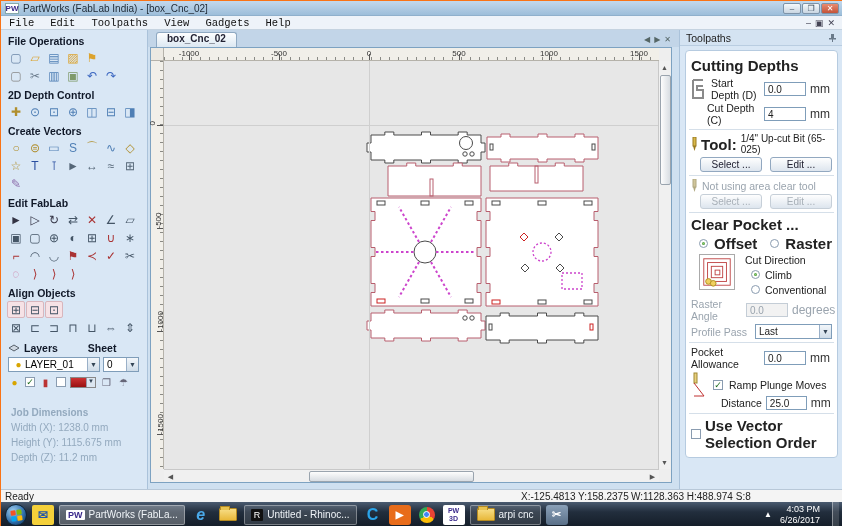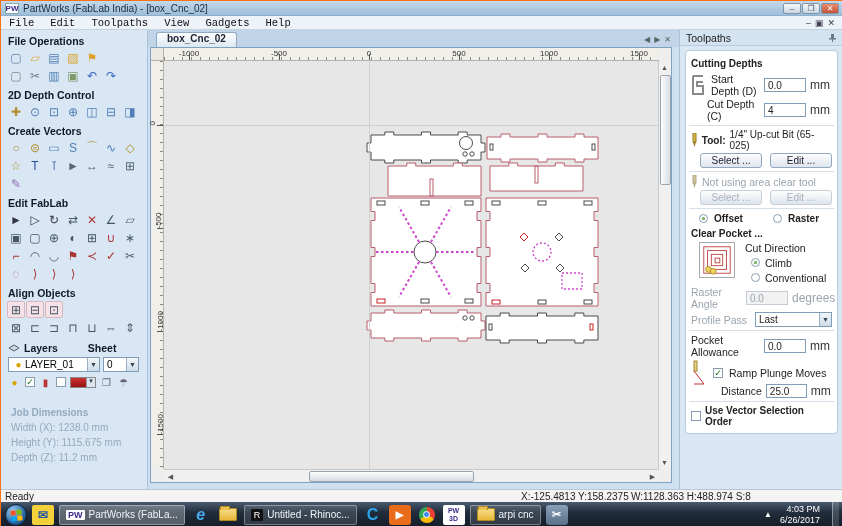--- a/index.html
+++ b/index.html
@@ -63,21 +63,21 @@
   .vscroll{position:absolute;right:0;top:13px;width:13px;height:408px;background:#f0f0f0;border-left:1px solid #c8c8c8}
   .hscroll{position:absolute;left:13px;bottom:0;width:495px;height:13px;background:#f0f0f0;border-top:1px solid #c8c8c8}
   .sarrow{position:absolute;width:13px;height:13px;font-size:7px;color:#555;display:flex;align-items:center;justify-content:center}
   .hthumb{position:absolute;left:145px;top:1px;width:165px;height:11px;background:linear-gradient(#fdfdfd,#d8dde2);border:1px solid #9aa4ae;border-radius:2px}
   .vthumb{position:absolute;top:14px;left:1px;height:110px;width:11px;background:linear-gradient(90deg,#fdfdfd,#d8dde2);border:1px solid #9aa4ae;border-radius:2px}
 
   
   .tp-card{background:#fff;border:1px solid #b6cbe0;border-radius:4px;margin:4px 5px 0 5px;padding:4px 5px;font-size:10.5px;color:#222}
   .tp-title-card{display:flex;align-items:center;gap:8px;height:24px;font-weight:bold;font-size:11px}
   .row{display:flex;align-items:center;gap:4px;margin:2px 0;min-height:13px}
-  .row b{font-size:10px}
+  .row b{font-size:15px}
   .grow{flex:1}
   .inp{width:42px;height:14px;border:1px solid #7f9db9;background:#fff;font-size:10px;padding:0 3px;display:flex;align-items:center}
   .inp.dis{background:#f2f2f2;border-color:#c4cdd6;color:#9aa4ae}
   .unit{font-size:12px;color:#333;width:22px}
   .btn{border:1px solid #92a8c0;border-radius:3px;background:linear-gradient(#fefefe,#dde5ee);font-size:10px;padding:1px 0;width:62px;text-align:center;color:#223}
   .btn.dis{color:#a8b0b8;border-color:#c6cfd8}
   .hr{border-top:1px solid #d5dfe9;margin:3px -2px}
   .cb{width:10px;height:10px;border:1px solid #8a9cb0;background:#fff;display:inline-flex;align-items:center;justify-content:center;font-size:9px;color:#1c6b1c;flex:none}
   .radio{width:9px;height:9px;border-radius:50%;border:1px solid #8a9cb0;background:#fff;display:inline-block;position:relative;flex:none}
   .radio.sel::after{content:"";position:absolute;inset:2px;border-radius:50%;background:radial-gradient(#8fd06a,#2f7d2f)}
@@ -419,30 +419,30 @@
             <rect x="2" y="0" width="3" height="8" fill="#cfc49a" stroke="#b0a880"></rect>
             <path d="M2,8 L3.5,13 L5,8 Z" fill="#b0a880"></path>
           </svg>
         <span>Not using area clear tool</span>
       </div>
       <div class="row" style="justify-content:flex-end;gap:8px">
         <span class="btn dis">Select ...</span>
         <span class="btn dis">Edit ...</span>
       </div>
       <div class="hr"></div>
+      <div class="row">
+          <b>Clear Pocket ...</b>
+        </div>
       <div class="row" style="gap:6px;padding-left:8px">
         <span class="radio sel"></span>
         <b>Offset</b>
         <span style="width:18px"></span>
         <span class="radio"></span>
         <b>Raster</b>
       </div>
-      <div class="row">
-          <b>Clear Pocket ...</b>
-        </div>
       <div class="row" style="align-items:flex-start;gap:10px;padding-left:8px">
         <svg class="offimg" viewBox="0 0 36 36">
             <rect x="4" y="4" width="28" height="28" fill="none" stroke="#c04848"></rect>
             <rect x="8" y="8" width="20" height="20" fill="none" stroke="#c04848"></rect>
             <rect x="12" y="12" width="12" height="12" fill="none" stroke="#c04848"></rect>
             <rect x="16" y="16" width="5" height="5" fill="none" stroke="#c04848"></rect>
             <circle cx="9" cy="28" r="3" fill="#f0d060" stroke="#b09020"></circle>
             <circle cx="14" cy="30" r="3" fill="#f0d060" stroke="#b09020"></circle>
           </svg>
         <div class="cutdir">

